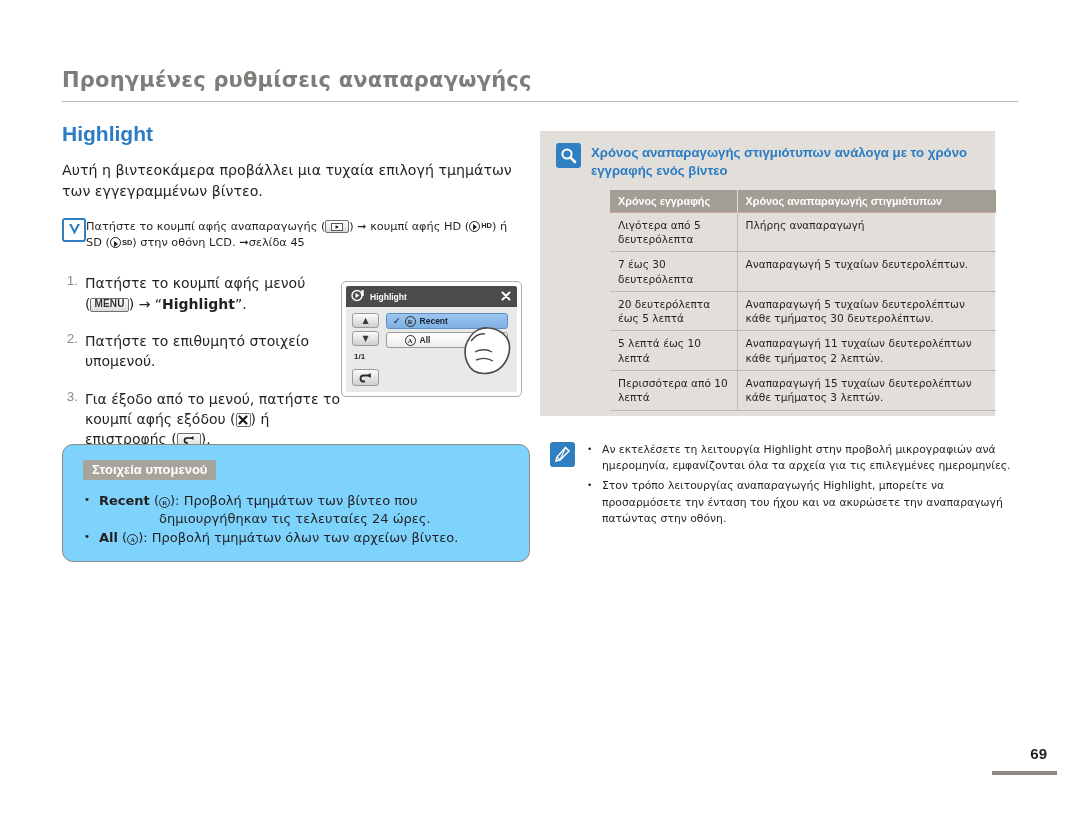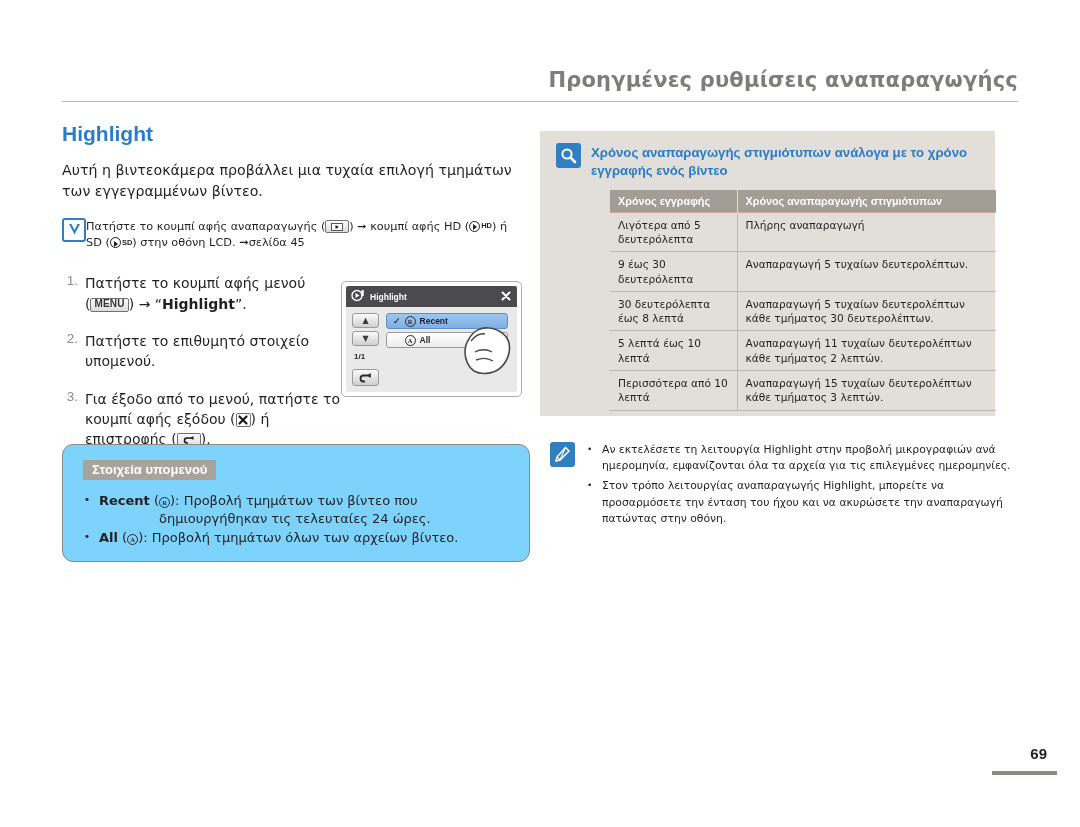--- a/index.html
+++ b/index.html
@@ -9,21 +9,20 @@
     background:#ffffff;
     font-family:"DejaVu Sans", sans-serif;
     color:#231f20;
     position:relative;
     overflow:hidden;
   }
 
   
   .page-header {
     position:absolute; left:62px; top:68px; width:956px;
-    text-align:right;
   }
   .page-header .title {
     font-size:21px; font-weight:bold; color:#7e7d7a;
     letter-spacing:.2px; padding-bottom:9px;
     font-family:"DejaVu Sans", sans-serif;
   }
   .page-header .rule { height:1px; background:#b9b6b0; }
 
   
   .left-col { position:absolute; left:62px; top:122px; width:470px; }
@@ -378,25 +377,25 @@
         <th class="c1">Χρόνος εγγραφής</th>
         <th>Χρόνος αναπαραγωγής στιγμιότυπων</th>
       </tr>
     </thead>
     <tbody>
       <tr>
         <td class="c1">Λιγότερα από 5 δευτερόλεπτα</td>
         <td>Πλήρης αναπαραγωγή</td>
       </tr>
       <tr>
-        <td class="c1">9 έως 30 δευτερόλεπτα</td>
+        <td class="c1">7 έως 30 δευτερόλεπτα</td>
         <td>Αναπαραγωγή 5 τυχαίων δευτερολέπτων.</td>
       </tr>
       <tr>
-        <td class="c1">30 δευτερόλεπτα έως 8 λεπτά</td>
+        <td class="c1">20 δευτερόλεπτα έως 5 λεπτά</td>
         <td>Αναπαραγωγή 5 τυχαίων δευτερολέπτων κάθε τμήματος 30 δευτερολέπτων.</td>
       </tr>
       <tr>
         <td class="c1">5 λεπτά έως 10 λεπτά</td>
         <td>Αναπαραγωγή 11 τυχαίων δευτερολέπτων κάθε τμήματος 2 λεπτών.</td>
       </tr>
       <tr>
         <td class="c1">Περισσότερα από 10 λεπτά</td>
         <td>Αναπαραγωγή 15 τυχαίων δευτερολέπτων κάθε τμήματος 3 λεπτών.</td>
       </tr>

